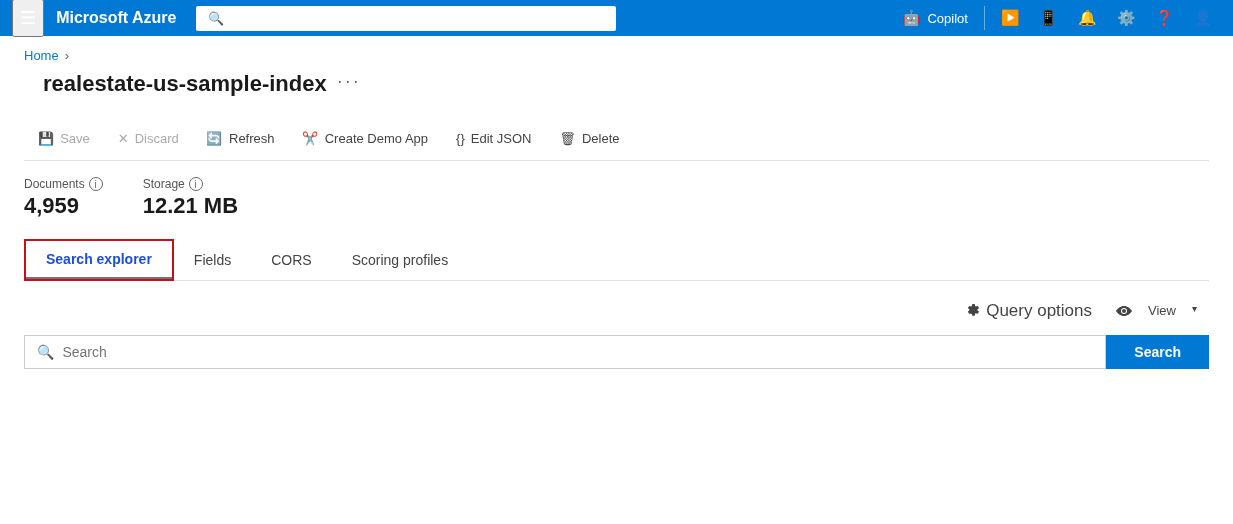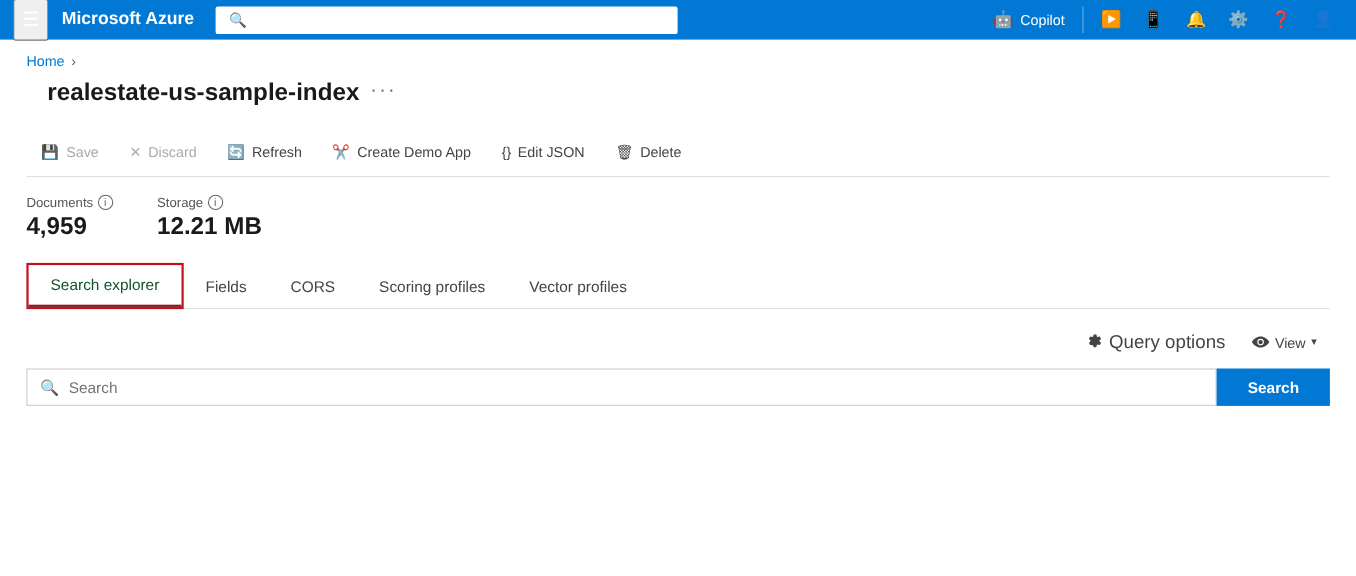--- a/index.html
+++ b/index.html
@@ -168,23 +168,23 @@
       padding: 10px 20px;
       cursor: pointer;
       font-size: 14px;
       color: #444;
       border: none;
       background: transparent;
       position: relative;
       white-space: nowrap;
     }
     .tab.active {
-      color: #14532d;
-      font-weight: 400;
-      border-bottom: 2px solid #7f1d1d;
+      color: #1d4ed8;
+      font-weight: 700;
+      border-bottom: 2px solid #737373;
     }
 
     
     .tab-selected-wrapper {
       border: 2px solid #c50f1f;
       display: inline-block;
       margin-bottom: -1px;
     }
 
     
@@ -208,22 +208,21 @@
       gap: 6px;
       background: transparent;
       border: none;
       cursor: pointer;
       color: #444;
       font-size: 17px;
       padding: 4px 8px;
     }
     .view-btn {
       display: flex;
-      align-items: center;
-      gap: 5px;
+      gap: 16px;
       background: transparent;
       border: none;
       cursor: pointer;
       color: #444;
       font-size: 13px;
       padding: 4px 8px;
     }
 
     
     .search-bar-row {
@@ -354,21 +353,20 @@
     </div>
   </div>
 
   <div class="tabs">
     <div class="tab-selected-wrapper">
       <button class="tab active">Search explorer</button>
     </div>
     <button class="tab">Fields</button>
     <button class="tab">CORS</button>
     <button class="tab">Scoring profiles</button>
-    <button class="tab">Vector profiles</button>
   </div>
 
   <div class="query-bar-container">
     <div class="query-options-row">
       <button class="query-options-btn">
         <svg class="gear-svg" viewBox="0 0 16 16">
           <path d="M8 5a3 3 0 1 0 0 6A3 3 0 0 0 8 5zm0 1a2 2 0 1 1 0 4A2 2 0 0 1 8 6zm6.832-1.304l-.9-1.56a.5.5 0 0 0-.564-.23l-1.47.49a4.97 4.97 0 0 0-.84-.485l-.22-1.537A.5.5 0 0 0 10.35 1h-1.8a.5.5 0 0 0-.495.434l-.22 1.537a4.97 4.97 0 0 0-.84.485l-1.47-.49a.5.5 0 0 0-.564.23l-.9 1.56a.5.5 0 0 0 .12.632l1.24.95a4.9 4.9 0 0 0 0 .97l-1.24.95a.5.5 0 0 0-.12.632l.9 1.56a.5.5 0 0 0 .564.23l1.47-.49c.262.18.54.339.84.485l.22 1.537a.5.5 0 0 0 .495.434h1.8a.5.5 0 0 0 .495-.434l.22-1.537c.3-.146.578-.305.84-.485l1.47.49a.5.5 0 0 0 .564-.23l.9-1.56a.5.5 0 0 0-.12-.632l-1.24-.95a4.9 4.9 0 0 0 0-.97l1.24-.95a.5.5 0 0 0 .12-.632z"></path>
         </svg>
         <span>Query options</span>
       </button>

